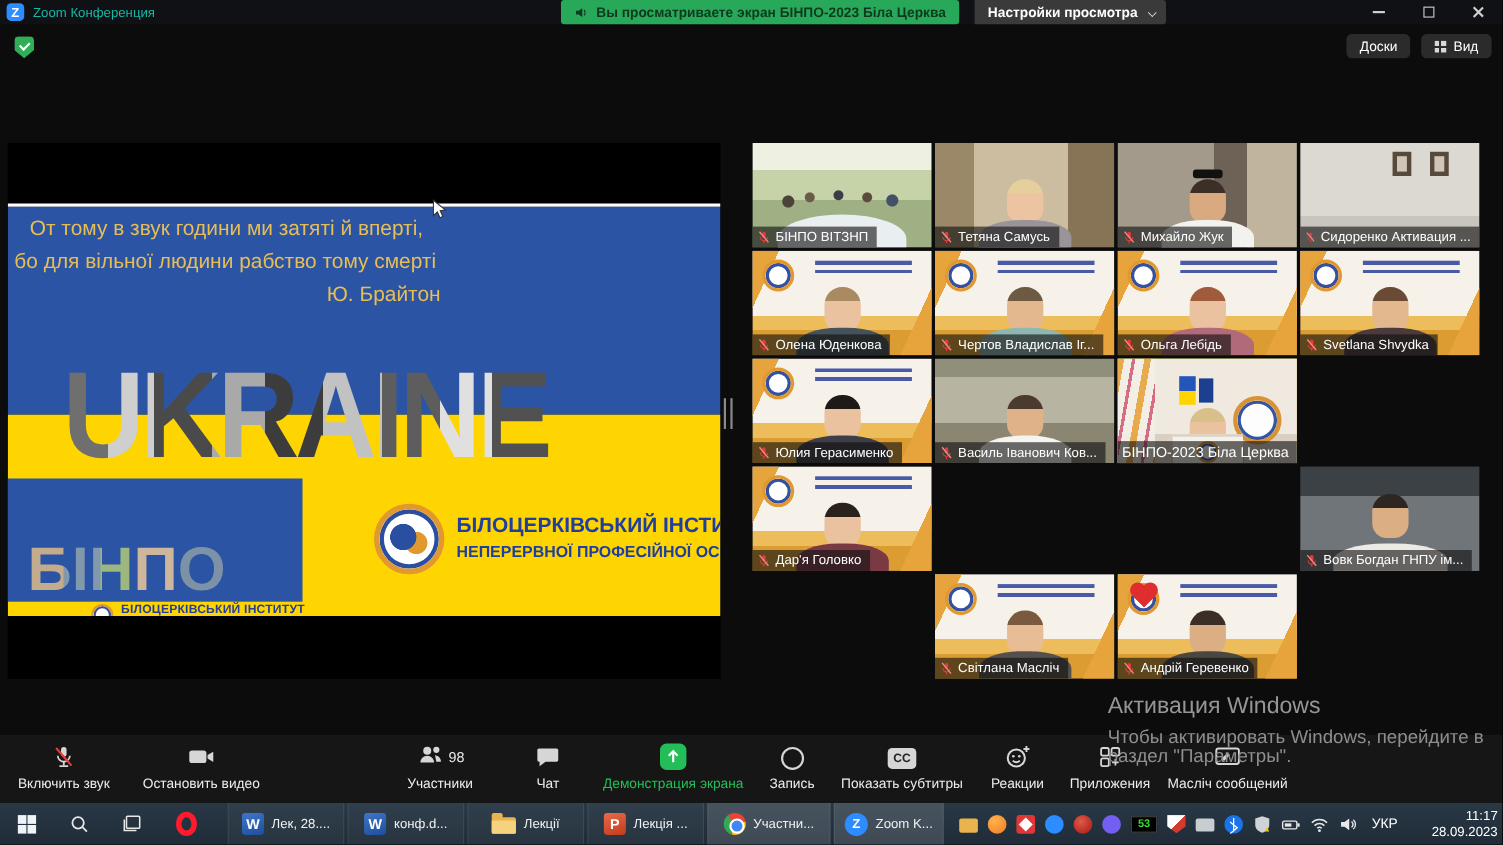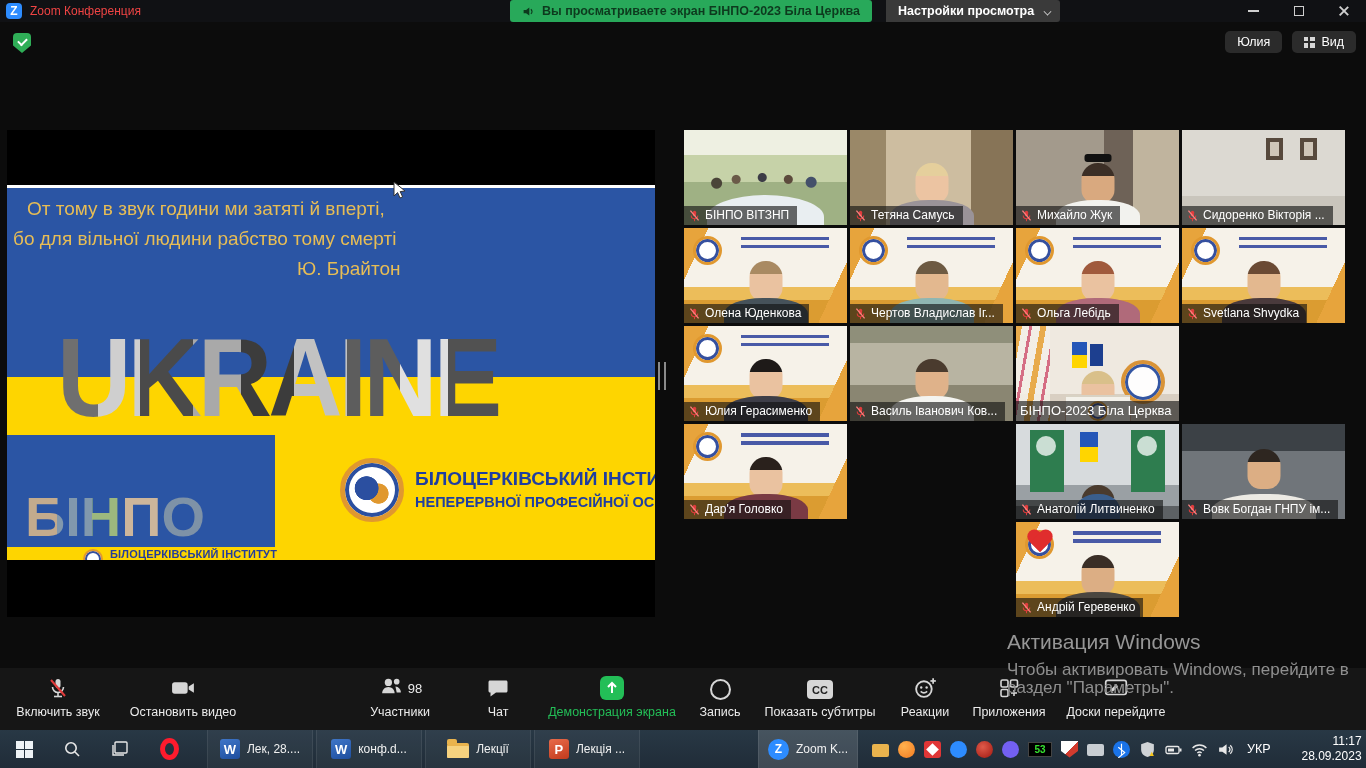--- a/index.html
+++ b/index.html
@@ -2,21 +2,21 @@
 <html><head>
 <meta charset="utf-8">
 <style>
   html,body{margin:0;padding:0;background:#000;}
   *{box-sizing:border-box;font-family:"Liberation Sans","DejaVu Sans",sans-serif;}
   .screen{position:relative;width:1366px;height:768px;background:#0c0c0c;overflow:hidden;}
 
   
   .titlebar{position:absolute;left:0;top:0;width:1366px;height:22px;background:#101114;display:flex;align-items:center;}
   .zlogo{width:16px;height:16px;margin-left:6px;border-radius:4px;background:#2d8cff;color:#fff;font-size:12px;font-weight:700;display:flex;align-items:center;justify-content:center;}
-  .tb-title{color:#ef4444;font-size:12px;margin-left:8px;}
+  .tb-title{color:#14b8a6;font-size:12px;margin-left:8px;}
   .banner{position:absolute;left:510px;top:0;height:22px;padding:0 12px;background:#28a95a;border-radius:3px;display:flex;align-items:center;gap:7px;color:#0d3a1e;font-size:12.5px;font-weight:700;white-space:nowrap;}
   .view-settings{position:absolute;left:886px;top:0;height:22px;border:none;background:#3a3a3a;color:#fff;font-size:12.5px;font-weight:700;padding:0 26px 0 12px;border-radius:0 3px 3px 0;cursor:pointer;}
   .vs-chev{position:absolute;right:9px;top:8px;width:7px;height:7px;border-right:1.5px solid #ddd;border-bottom:1.5px solid #ddd;transform:rotate(45deg) scale(.8);}
   .win-controls{position:absolute;right:0;top:0;height:22px;display:flex;}
   .wc{width:45px;height:22px;display:flex;align-items:center;justify-content:center;}
   .min-glyph{width:11px;height:1.5px;background:#cfcfcf;}
   .max-glyph{width:10px;height:10px;border:1.5px solid #cfcfcf;}
   .x-glyph{position:relative;width:12px;height:12px;}
   .x-glyph::before,.x-glyph::after{content:"";position:absolute;left:5px;top:0;width:1.6px;height:12px;background:#cfcfcf;}
   .x-glyph::before{transform:rotate(45deg);} .x-glyph::after{transform:rotate(-45deg);}
@@ -179,21 +179,21 @@
         </div>
       <div class="wc">
           <div class="x-glyph"></div>
         </div>
     </div>
   </div>
 
   <div class="shield"></div>
   <div class="sub-right">
     <button class="pillbtn">
-        <span>Юлия</span>
+        <span>Доски</span>
       </button>
     <button class="pillbtn">
         <span class="grid-ic"></span>
         <span>Вид</span>
       </button>
   </div>
 
   <div class="slide">
     <div class="sl-white"></div>
     <div class="sl-blue"></div>
@@ -273,21 +273,21 @@
       <div class="frame" style="left:84px"></div>
       <div class="frame" style="left:118px"></div>
     </div>
     <div class="ntag">
       <svg width="13" height="13" viewBox="0 0 16 16">
           <rect x="6" y="2" width="4" height="7" rx="2" fill="#e03c3c"></rect>
           <path d="M4 8c0 2.2 1.8 4 4 4s4-1.8 4-4" stroke="#e03c3c" fill="none" stroke-width="1.3"></path>
           <line x1="8" y1="12" x2="8" y2="15" stroke="#e03c3c" stroke-width="1.3"></line>
           <line x1="3" y1="2" x2="13" y2="14" stroke="#ff8080" stroke-width="1.6"></line>
         </svg>
-      <span>Сидоренко Вікторія ...</span>
+      <span>Сидоренко Активация ...</span>
     </div>
   </div>
 
   <div class="tile" style="left:684px;top:228px">
     <div class="art vbg">
       <div class="person" style="--hair:#a98a62;--skin:#eac2a0;--shirt:#46525a"></div>
     </div>
     <div class="ntag">
       <svg width="13" height="13" viewBox="0 0 16 16">
           <rect x="6" y="2" width="4" height="7" rx="2" fill="#e03c3c"></rect>
@@ -398,53 +398,50 @@
           <rect x="6" y="2" width="4" height="7" rx="2" fill="#e03c3c"></rect>
           <path d="M4 8c0 2.2 1.8 4 4 4s4-1.8 4-4" stroke="#e03c3c" fill="none" stroke-width="1.3"></path>
           <line x1="8" y1="12" x2="8" y2="15" stroke="#e03c3c" stroke-width="1.3"></line>
           <line x1="3" y1="2" x2="13" y2="14" stroke="#ff8080" stroke-width="1.6"></line>
         </svg>
       <span>Дар'я Головко</span>
     </div>
   </div>
 
 
-  <div class="tile" style="left:1016px;top:424px">
-    <div class="art t15">
-      <div class="gbanner" style="left:14px"></div>
-      <div class="gbanner" style="right:14px"></div>
-      <div class="flag-ua" style="left:64px;top:8px;width:18px;height:30px"></div>
-      <div class="person" style="--hair:#4a3b2e;--skin:#dfb28a;--shirt:#3a5e8c;width:44px;height:34px"></div>
-    </div>
-    <div class="ntag">
-      <svg width="13" height="13" viewBox="0 0 16 16">
-          <rect x="6" y="2" width="4" height="7" rx="2" fill="#e03c3c"></rect>
-          <path d="M4 8c0 2.2 1.8 4 4 4s4-1.8 4-4" stroke="#e03c3c" fill="none" stroke-width="1.3"></path>
-          <line x1="8" y1="12" x2="8" y2="15" stroke="#e03c3c" stroke-width="1.3"></line>
-          <line x1="3" y1="2" x2="13" y2="14" stroke="#ff8080" stroke-width="1.6"></line>
-        </svg>
-      <span>Анатолій Литвиненко</span>
-    </div>
-  </div>
 
   <div class="tile" style="left:1182px;top:424px">
     <div class="art t16">
       <div class="person" style="--hair:#2e2620;--skin:#dcae84;--shirt:#eceae4;width:104px;height:70px"></div>
     </div>
     <div class="ntag">
       <svg width="13" height="13" viewBox="0 0 16 16">
           <rect x="6" y="2" width="4" height="7" rx="2" fill="#e03c3c"></rect>
           <path d="M4 8c0 2.2 1.8 4 4 4s4-1.8 4-4" stroke="#e03c3c" fill="none" stroke-width="1.3"></path>
           <line x1="8" y1="12" x2="8" y2="15" stroke="#e03c3c" stroke-width="1.3"></line>
           <line x1="3" y1="2" x2="13" y2="14" stroke="#ff8080" stroke-width="1.6"></line>
         </svg>
       <span>Вовк Богдан ГНПУ ім...</span>
     </div>
   </div>
 
+  <div class="tile" style="left:850px;top:522px">
+    <div class="art vbg">
+      <div class="person" style="--hair:#7a5a3e;--skin:#e8bd96;--shirt:#55504e"></div>
+    </div>
+    <div class="ntag">
+      <svg width="13" height="13" viewBox="0 0 16 16">
+          <rect x="6" y="2" width="4" height="7" rx="2" fill="#e03c3c"></rect>
+          <path d="M4 8c0 2.2 1.8 4 4 4s4-1.8 4-4" stroke="#e03c3c" fill="none" stroke-width="1.3"></path>
+          <line x1="8" y1="12" x2="8" y2="15" stroke="#e03c3c" stroke-width="1.3"></line>
+          <line x1="3" y1="2" x2="13" y2="14" stroke="#ff8080" stroke-width="1.6"></line>
+        </svg>
+      <span>Світлана Масліч</span>
+    </div>
+  </div>
 
   <div class="tile" style="left:1016px;top:522px">
     <div class="art vbg">
       <div class="heart"></div>
       <div class="person" style="--hair:#3a2e26;--skin:#dcae84;--shirt:#4a4640"></div>
     </div>
     <div class="ntag">
       <svg width="13" height="13" viewBox="0 0 16 16">
           <rect x="6" y="2" width="4" height="7" rx="2" fill="#e03c3c"></rect>
           <path d="M4 8c0 2.2 1.8 4 4 4s4-1.8 4-4" stroke="#e03c3c" fill="none" stroke-width="1.3"></path>
@@ -561,21 +558,21 @@
       <div class="tlabel">Приложения</div>
     </div>
 
     <div class="tbtn" style="left:1058px;width:116px">
       <div class="ticon">
         <svg width="26" height="26" viewBox="0 0 24 24">
             <rect x="2.5" y="5" width="19" height="13" rx="2" fill="none" stroke="#d6d6d6" stroke-width="1.6"></rect>
             <path d="M7 13.5 L12 8.5 L14 10.5 L9 15.5 Z" fill="#d6d6d6"></path>
           </svg>
       </div>
-      <div class="tlabel">Доски перейдите</div>
+      <div class="tlabel">Масліч сообщений</div>
     </div>
 
   </div>
 
   <div class="taskbar">
     <div class="tk" style="left:0;width:48px">
       <svg width="17" height="17" viewBox="0 0 17 17">
           <rect x="0" y="0" width="8" height="8" fill="#eef3f6"></rect>
           <rect x="9" y="0" width="8" height="8" fill="#eef3f6"></rect>
           <rect x="0" y="9" width="8" height="8" fill="#eef3f6"></rect>
@@ -612,20 +609,24 @@
     <div class="tk tk-app" style="left:425px;width:106px">
       <div class="folder-ic"></div>
       <span class="tk-label">Лекції</span>
     </div>
     <div class="tk tk-app" style="left:534px;width:106px">
       <div class="sqicon ppt">
           <span>P</span>
         </div>
       <span class="tk-label">Лекція ...</span>
     </div>
+    <div class="tk tk-app hot" style="left:643px;width:112px">
+      <div class="chrome"></div>
+      <span class="tk-label">Участни...</span>
+    </div>
     <div class="tk tk-app hot" style="left:758px;width:100px">
       <div class="zoomc">
           <span>Z</span>
         </div>
       <span class="tk-label">Zoom K...</span>
     </div>
 
     <div class="tray">
       <div class="ti" style="background:#e9b34d;border-radius:2px;height:13px;margin-top:2px"></div>
       <div class="ti dot" style="background:radial-gradient(circle at 35% 30%,#ffb14e,#f47b20)"></div>

